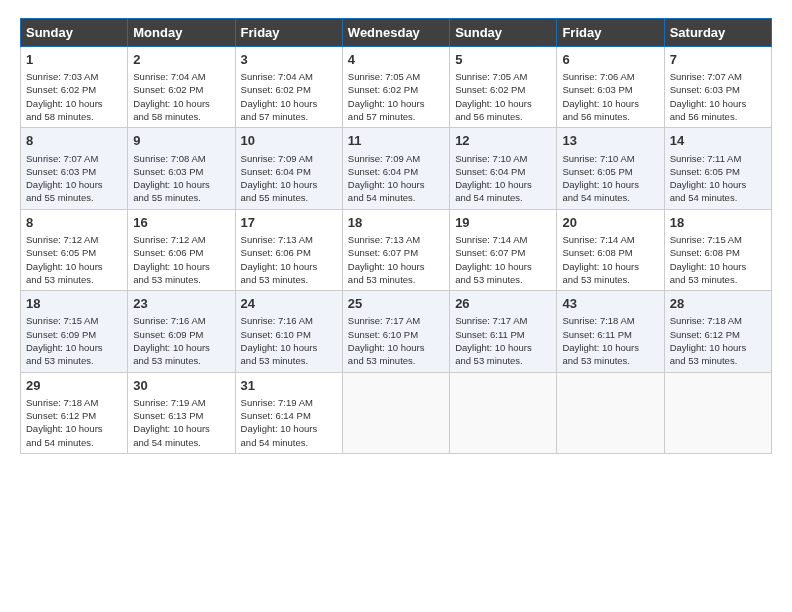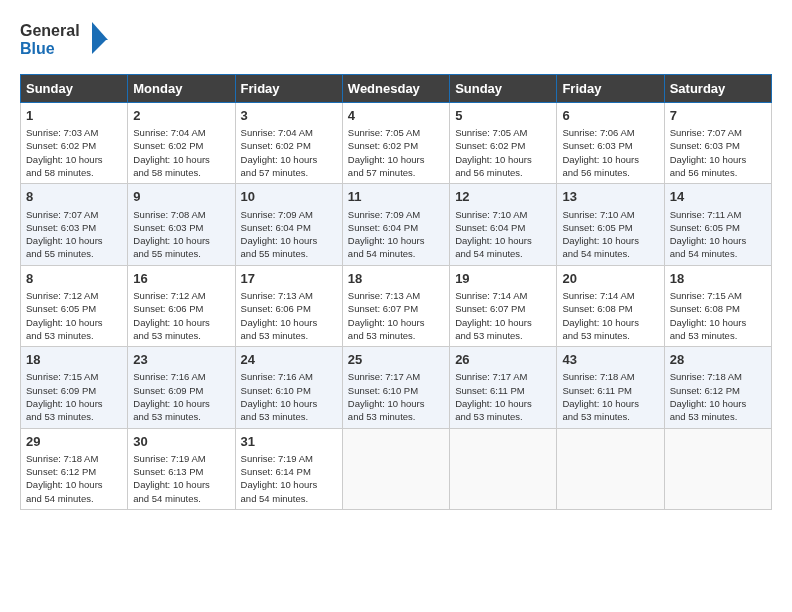--- a/index.html
+++ b/index.html
@@ -80,38 +80,20 @@
       color: #333;
     }
     .empty-cell {
       background: #f9f9f9;
     }
   </style>
 </head>
 <body>
 
 <div class="page">
-  <div class="header">
-    <div class="logo-area">
-      <div>
-        <svg width="90" height="42" viewBox="0 0 90 42">
-          <text x="0" y="18" font-family="Arial" font-size="16" font-weight="bold" fill="#333">General</text>
-          <text x="0" y="36" font-family="Arial" font-size="16" font-weight="bold" fill="#1a6db5">Blue</text>
-
-          <polygon points="72,4 88,22 72,22" fill="#1a6db5"></polygon>
-          <polygon points="72,20 88,20 88,38 72,38" fill="#1a6db5" opacity="0"></polygon>
-          <path d="M72 8 L86 22 L72 36 Z" fill="#1a6db5"></path>
-        </svg>
-      </div>
-    </div>
-    <div class="title-area">
-      <div class="month-title"></div>
-      <div class="location"></div>
-    </div>
-  </div>
 
   <table>
     <thead>
       <tr>
         <th>Sunday</th>
         <th>Monday</th>
         <th>Friday</th>
         <th>Wednesday</th>
         <th>Sunday</th>
         <th>Friday</th>

